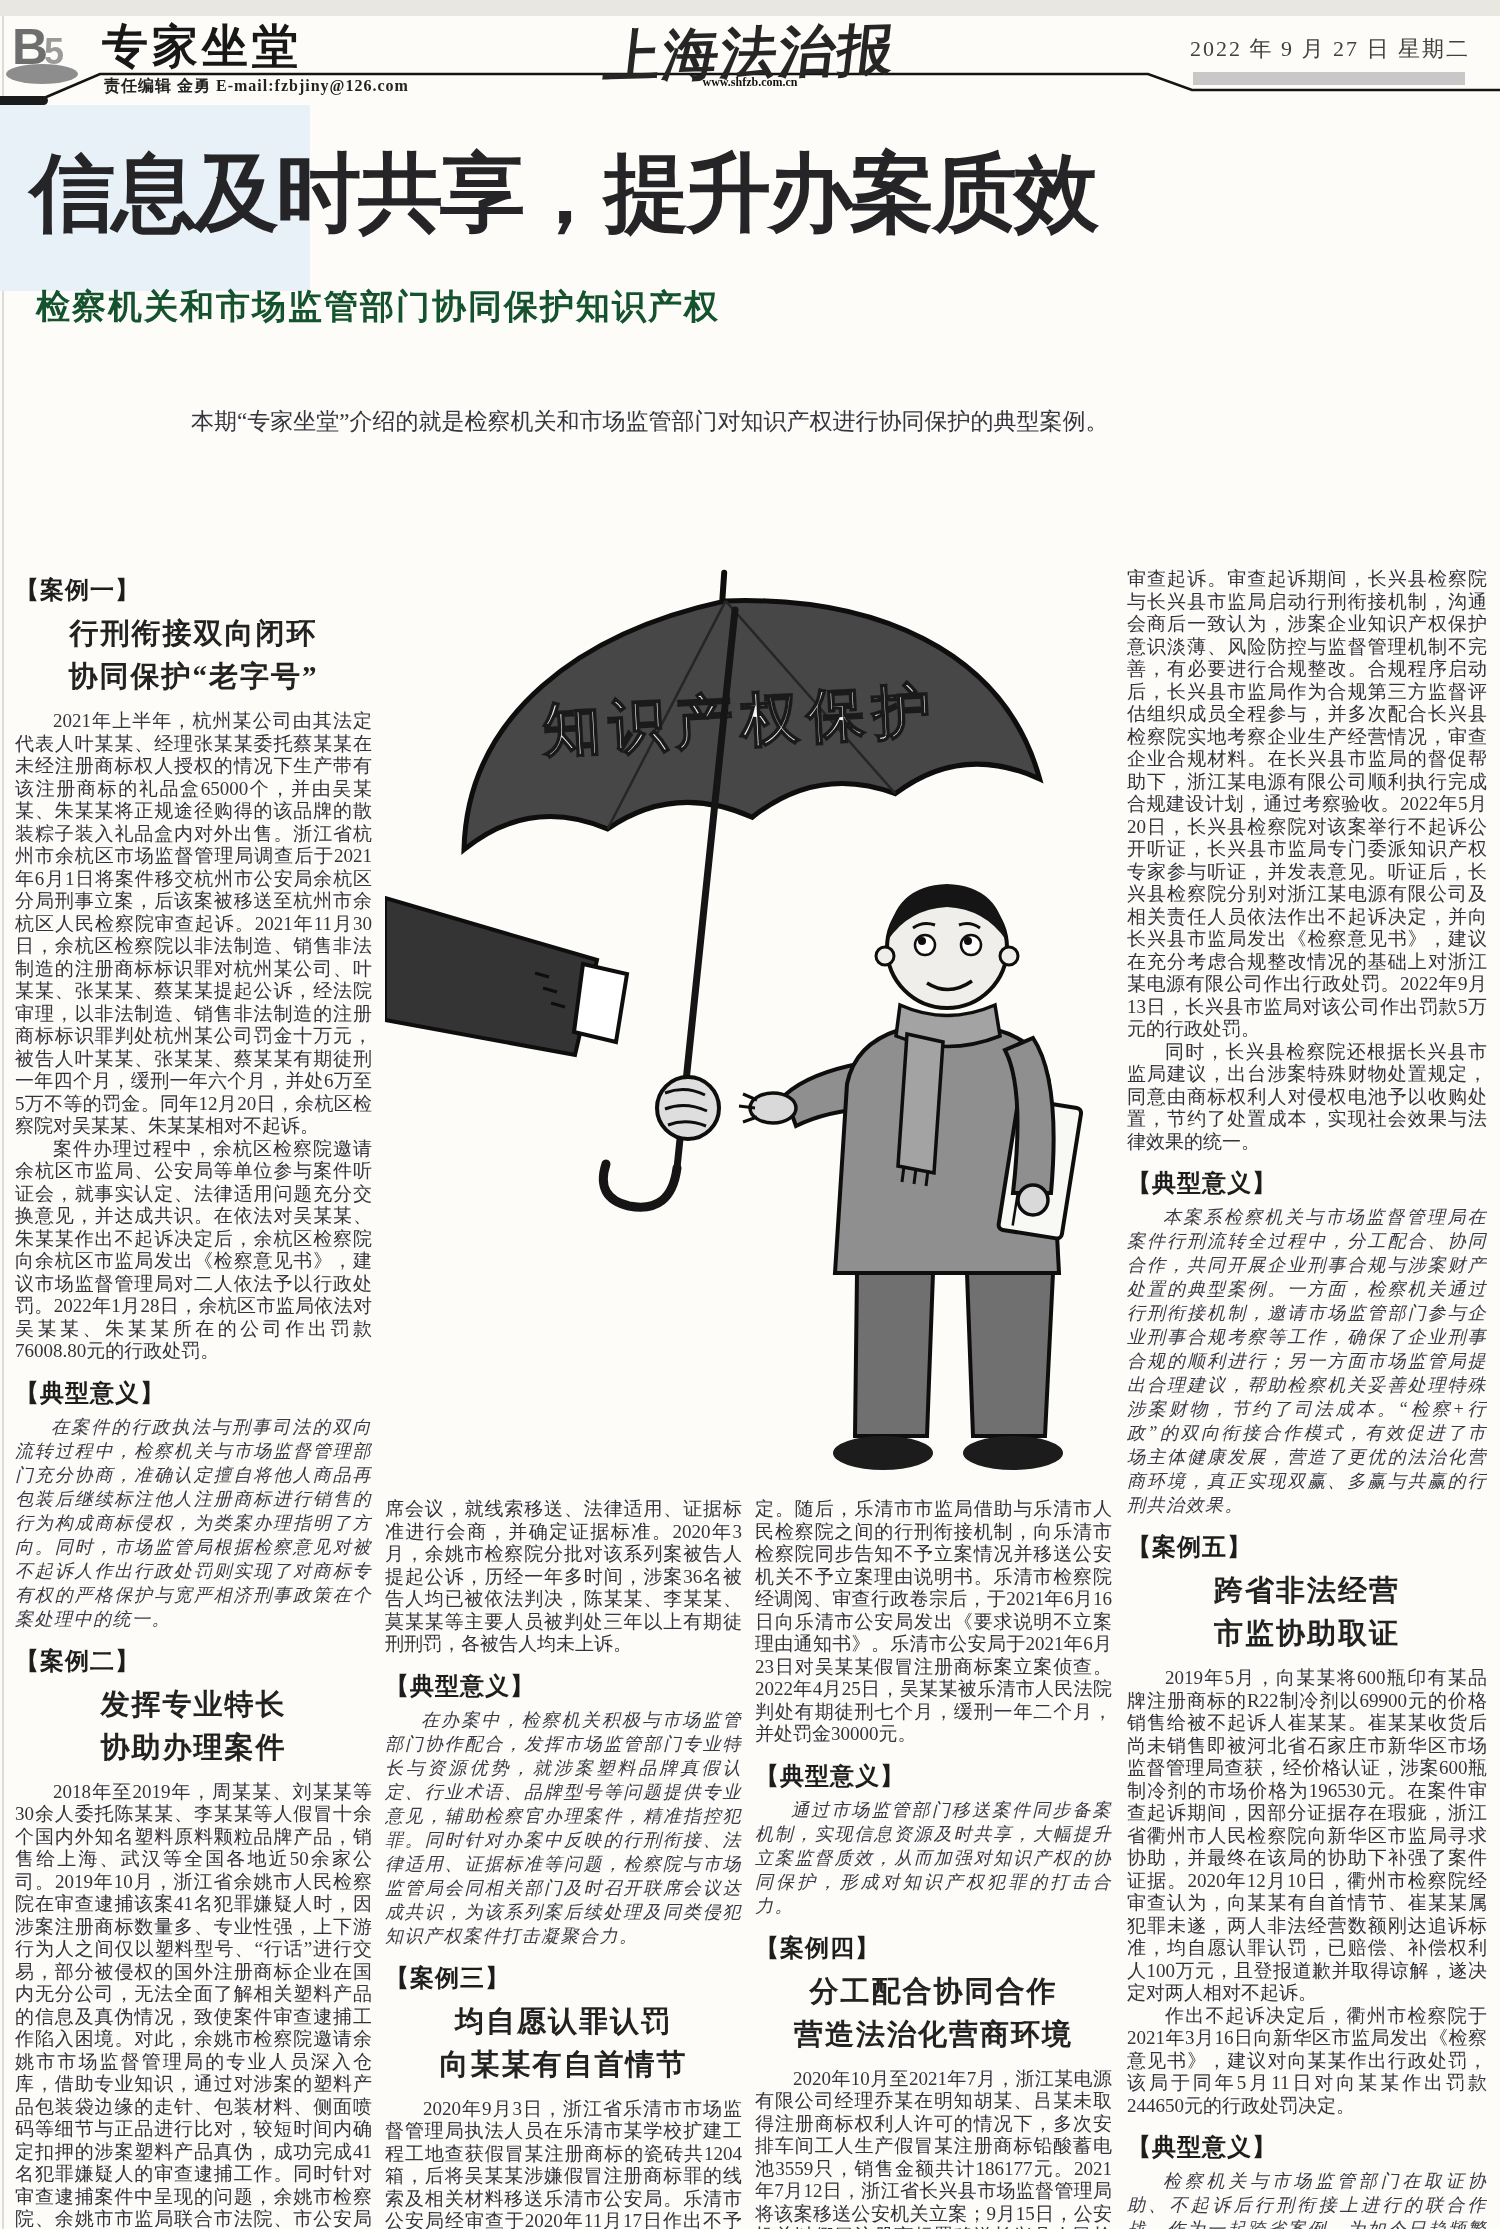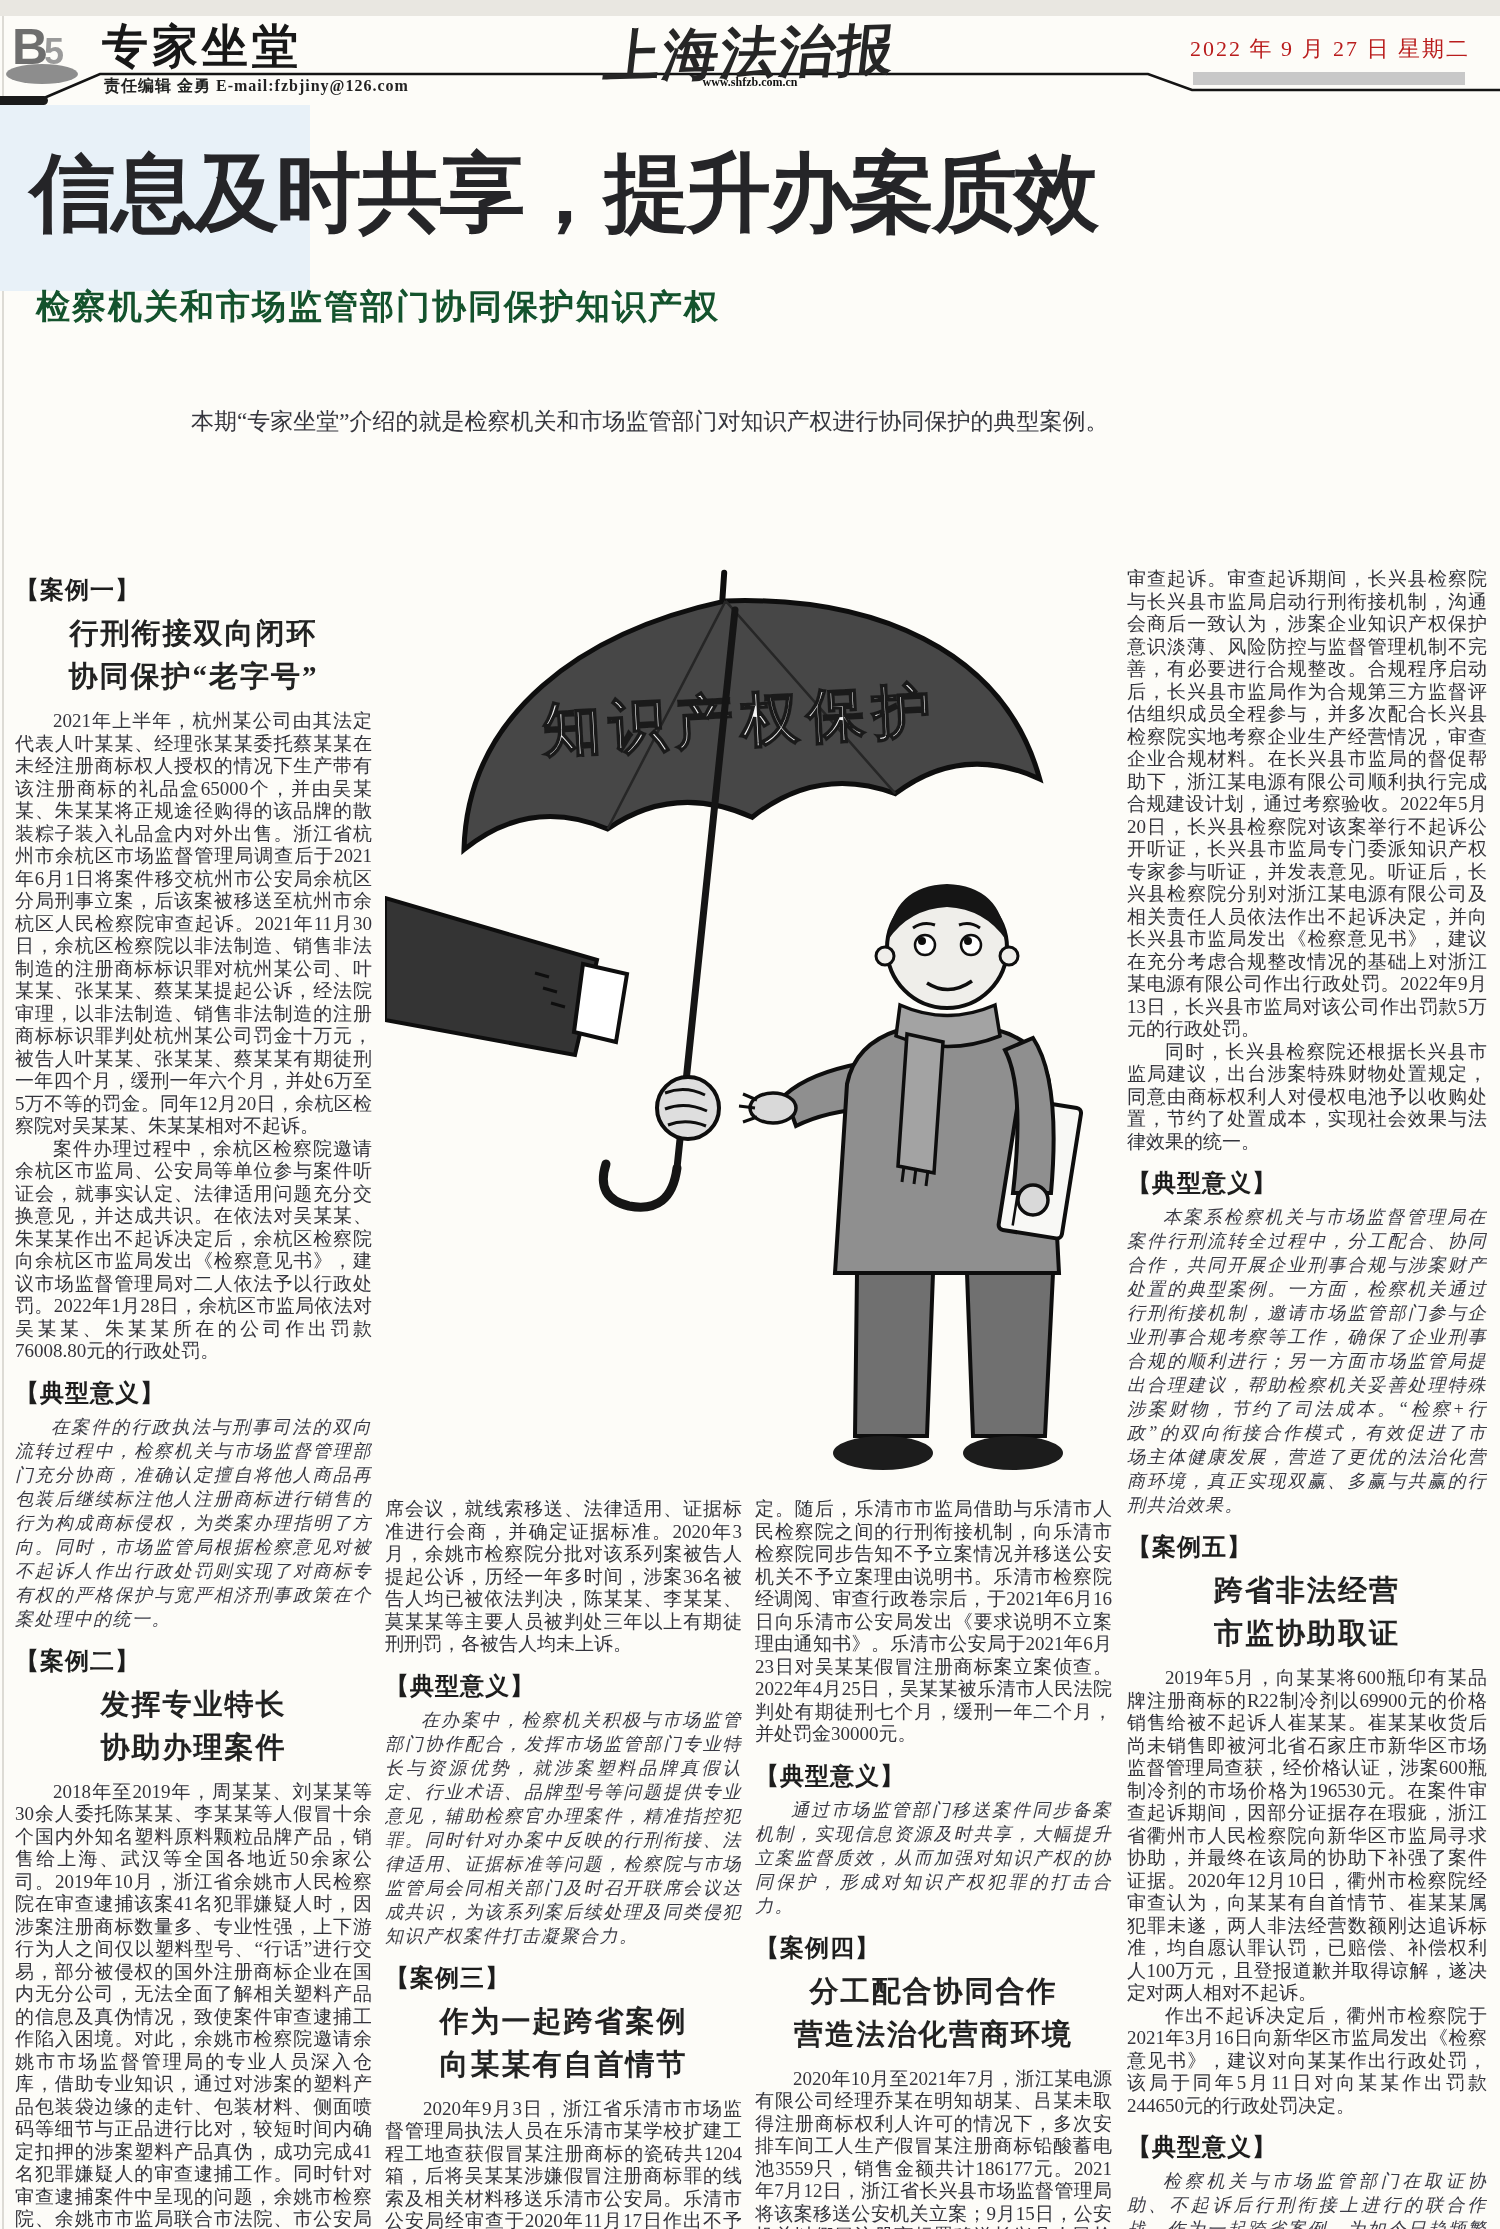--- a/index.html
+++ b/index.html
@@ -13,21 +13,21 @@
   .hdr-badge-b .five{font-size:36px;color:#9a9a9a;}
   .hdr-badge-shadow{position:absolute;left:6px;top:48px;width:72px;height:20px;background:#8d8d8d;border-radius:50%;}
   .hdr-section{position:absolute;left:102px;top:0px;font-family:"Liberation Sans","DejaVu Sans",sans-serif;
         font-weight:900;font-size:46px;color:#181818;letter-spacing:4px;}
   .hdr-editor{position:absolute;left:104px;top:60px;font-size:16px;font-weight:700;color:#222;letter-spacing:1px;}
   .hdr-masthead{position:absolute;left:540px;top:0px;width:420px;text-align:center;
         font-family:"DejaVu Serif","Liberation Serif",serif;font-weight:900;font-size:56px;color:#262626;
         transform:skewX(-8deg) rotate(-1.5deg);letter-spacing:2px;}
   .hdr-site{position:absolute;left:540px;top:59px;width:420px;text-align:center;
         font-weight:700;font-size:12px;color:#111;}
-  .hdr-date{position:absolute;left:1140px;top:18px;width:330px;text-align:right;font-size:22px;color:#b91c1c;letter-spacing:2px;}
+  .hdr-date{position:absolute;left:1140px;top:18px;width:330px;text-align:right;font-size:22px;color:#404040;letter-spacing:2px;}
   .hdr-graybar{position:absolute;left:1193px;top:56px;width:272px;height:13px;background:#c8c8c8;}
   .hdr-rule{position:absolute;left:0;top:0;width:1500px;height:95px;}
   .hdr-nub{position:absolute;left:0;top:80px;width:48px;height:9px;background:#1b1b1b;border-radius:0 5px 5px 0;}
 
   
   .head-blue{position:absolute;left:0;top:89px;width:310px;height:186px;background:#e8f1f8;}
   .headline{position:absolute;left:30px;top:92px;width:1120px;
         font-family:"Liberation Sans","DejaVu Sans",sans-serif;font-weight:900;font-size:85px;
         letter-spacing:-3px;color:#252528;line-height:170px;white-space:nowrap;}
   .subhead{position:absolute;left:36px;top:268px;font-family:"Liberation Sans","DejaVu Sans",sans-serif;
@@ -171,21 +171,21 @@
       </g>
     </svg>
   </div>
 
   <div class="col" id="col2">
     <p class="body-p">席会议，就线索移送、法律适用、证据标准进行会商，并确定证据标准。2020年3月，余姚市检察院分批对该系列案被告人提起公诉，历经一年多时间，涉案36名被告人均已被依法判决，陈某某、李某某、莫某某等主要人员被判处三年以上有期徒刑刑罚，各被告人均未上诉。</p>
     <div class="case-label">【典型意义】</div>
     <p class="sig-p">在办案中，检察机关积极与市场监管部门协作配合，发挥市场监管部门专业特长与资源优势，就涉案塑料品牌真假认定、行业术语、品牌型号等问题提供专业意见，辅助检察官办理案件，精准指控犯罪。同时针对办案中反映的行刑衔接、法律适用、证据标准等问题，检察院与市场监管局会同相关部门及时召开联席会议达成共识，为该系列案后续处理及同类侵犯知识产权案件打击凝聚合力。</p>
     <div class="case-label">【案例三】</div>
     <div class="case-title">
-      <span>作为一起跨省案例</span><br>
+      <span>均自愿认罪认罚</span><br>
       <span>向某某有自首情节</span>
     </div>
     <p class="body-p indent">2020年9月3日，浙江省乐清市市场监督管理局执法人员在乐清市某学校扩建工程工地查获假冒某注册商标的瓷砖共1204箱，后将吴某某涉嫌假冒注册商标罪的线索及相关材料移送乐清市公安局。乐清市公安局经审查于2020年11月17日作出不予立案决</p>
   </div>
 
   <div class="col" id="col3">
     <p class="body-p">定。随后，乐清市市监局借助与乐清市人民检察院之间的行刑衔接机制，向乐清市检察院同步告知不予立案情况并移送公安机关不予立案理由说明书。乐清市检察院经调阅、审查行政卷宗后，于2021年6月16日向乐清市公安局发出《要求说明不立案理由通知书》。乐清市公安局于2021年6月23日对吴某某假冒注册商标案立案侦查。2022年4月25日，吴某某被乐清市人民法院判处有期徒刑七个月，缓刑一年二个月，并处罚金30000元。</p>
     <div class="case-label">【典型意义】</div>
     <p class="sig-p">通过市场监管部门移送案件同步备案机制，实现信息资源及时共享，大幅提升立案监督质效，从而加强对知识产权的协同保护，形成对知识产权犯罪的打击合力。</p>
     <div class="case-label">【案例四】</div>

